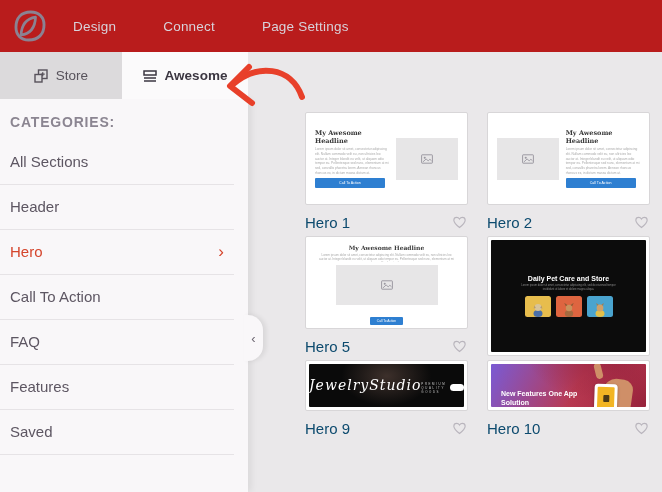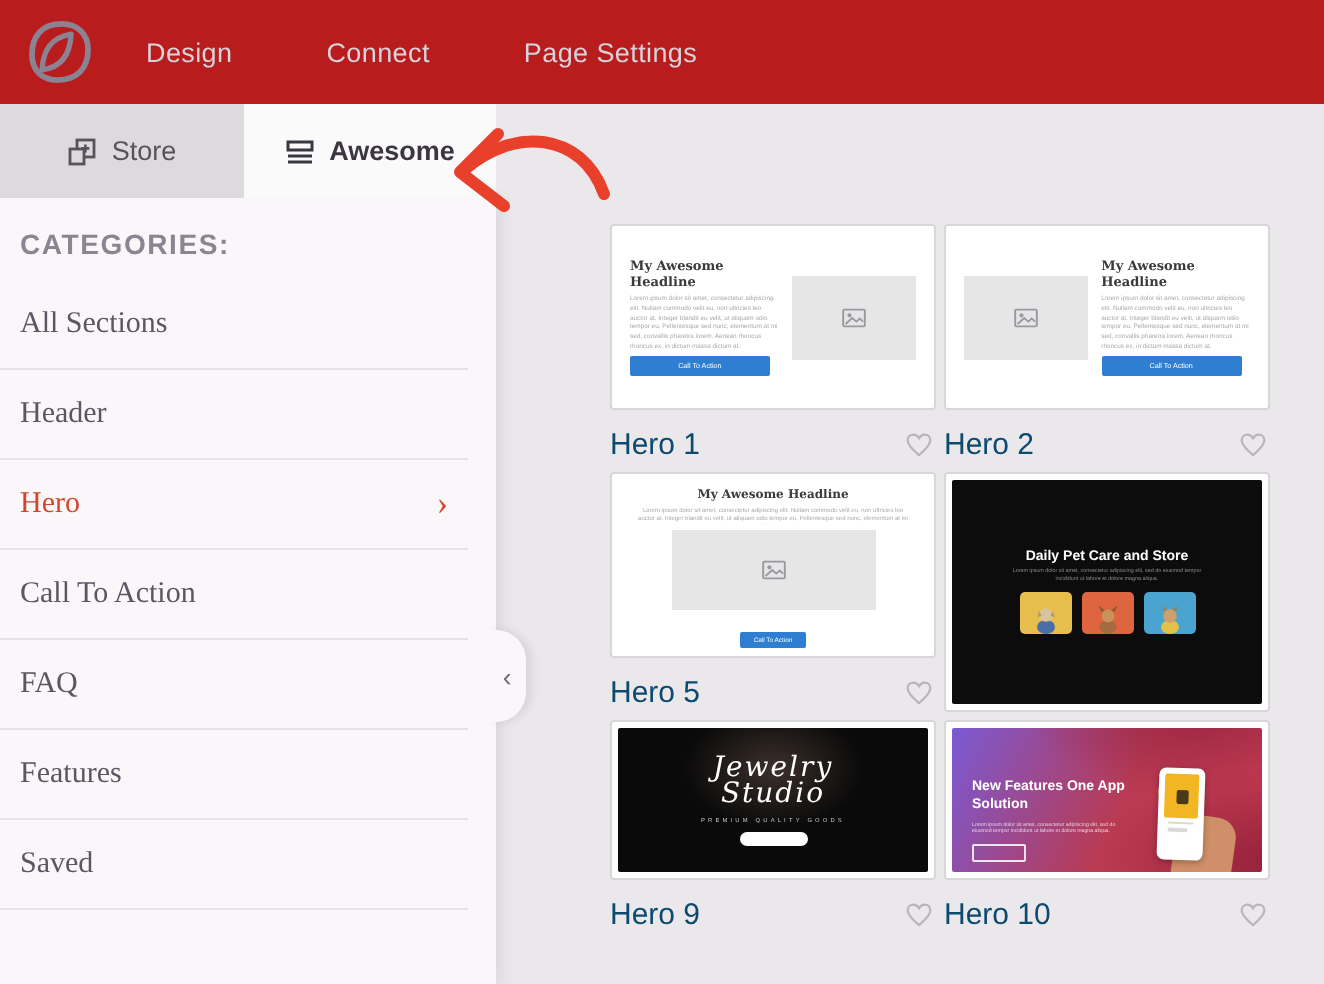--- a/index.html
+++ b/index.html
@@ -34,39 +34,39 @@
     background:#f9f7f9;box-shadow:3px 0 7px rgba(0,0,0,.07);z-index:10;
   }
   .cat-label{
     margin:15px 0 10px 10px;font-size:14px;letter-spacing:.8px;
     color:#8b8591;font-weight:700;
   }
   ul.cats{list-style:none;margin:0;padding:0;}
   ul.cats li{
     position:relative;height:44px;line-height:44px;padding-left:10px;
     margin-right:14px;border-bottom:1px solid #e6e3e6;
-    font-size:15px;color:#5d5662;cursor:pointer;font-family:Liberation Serif, serif;
+    font-size:15px;color:#5d5662;cursor:pointer;
   }
   ul.cats li.active{color:#d5452c;}
   ul.cats li .chev{
     position:absolute;right:10px;top:0;color:#d5452c;font-size:17px;line-height:44px;
   }
   
   .collapse-handle{
     position:absolute;left:244px;top:315px;width:19px;height:46px;z-index:12;
     background:#f9f7f9;border-radius:0 15px 15px 0;
     box-shadow:3px 0 5px rgba(0,0,0,.08);
     display:flex;align-items:center;justify-content:center;
     color:#6d6772;font-size:13px;cursor:pointer;
   }
   
   .content{
     position:absolute;left:248px;top:52px;right:0;bottom:0;
     padding:60px 0 0 57px;box-sizing:border-box;
-    display:grid;grid-template-columns:163px 163px;column-gap:4px;align-content:start;
+    display:grid;grid-template-columns:163px 163px;column-gap:19px;align-content:start;
   }
   .cell{margin-bottom:4px;}
   .thumb{
     height:93px;background:#fff;border:1px solid #d8d6d8;border-radius:2px;
     box-sizing:border-box;cursor:pointer;overflow:hidden;position:relative;
   }
   .caption{
     margin-top:7px;height:20px;display:flex;align-items:center;justify-content:space-between;
   }
   .caption .lbl{font-size:15px;color:#0c4a6e;}
@@ -98,21 +98,21 @@
   }
   .inner-dark h4{margin:0;color:#fff;font-size:7px;font-weight:600;}
   .inner-dark p{margin:2px 0 0;color:#8a8a8a;font-size:2.7px;line-height:1.4;width:68%;text-align:center;}
   .pets{display:flex;gap:5px;margin-top:5px;}
   .pet{width:26px;height:21px;border-radius:2.5px;display:flex;align-items:flex-end;justify-content:center;}
   .pet-1{background:#e7bd4d;}.pet-2{background:#de6540;}.pet-3{background:#4aa4cf;}
   
   .inner-jewel{
     width:100%;height:100%;border-radius:1px;
     background:radial-gradient(60px 40px at 50% 28%,#3d302b 0%,#0a0a0a 75%);
-    display:flex;flex-direction:column;align-items:center;justify-content:center;text-align:right;
+    display:flex;flex-direction:row;align-items:center;justify-content:center;
   }
   .script{
     font-family:"DejaVu Serif",serif;font-style:italic;color:#fff;
     font-size:14px;line-height:.95;letter-spacing:1px;
   }
   .tagline{margin-top:4px;color:#c9c9c9;font-size:2.9px;letter-spacing:1.6px;}
   .pill{margin-top:4px;width:34px;height:6.5px;background:#fff;border-radius:3.5px;}
   
   .inner-grad{
     width:100%;height:100%;border-radius:1px;position:relative;overflow:hidden;

